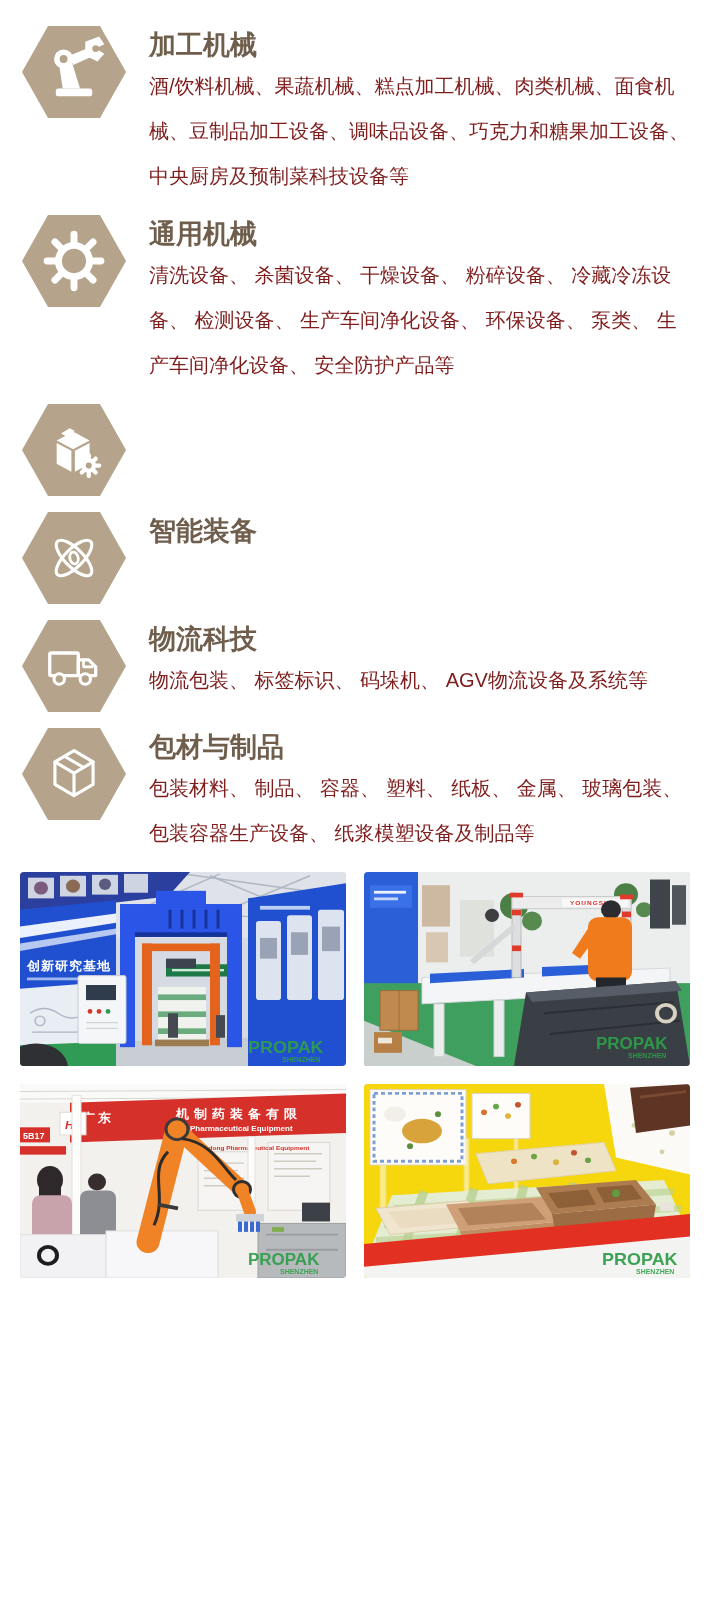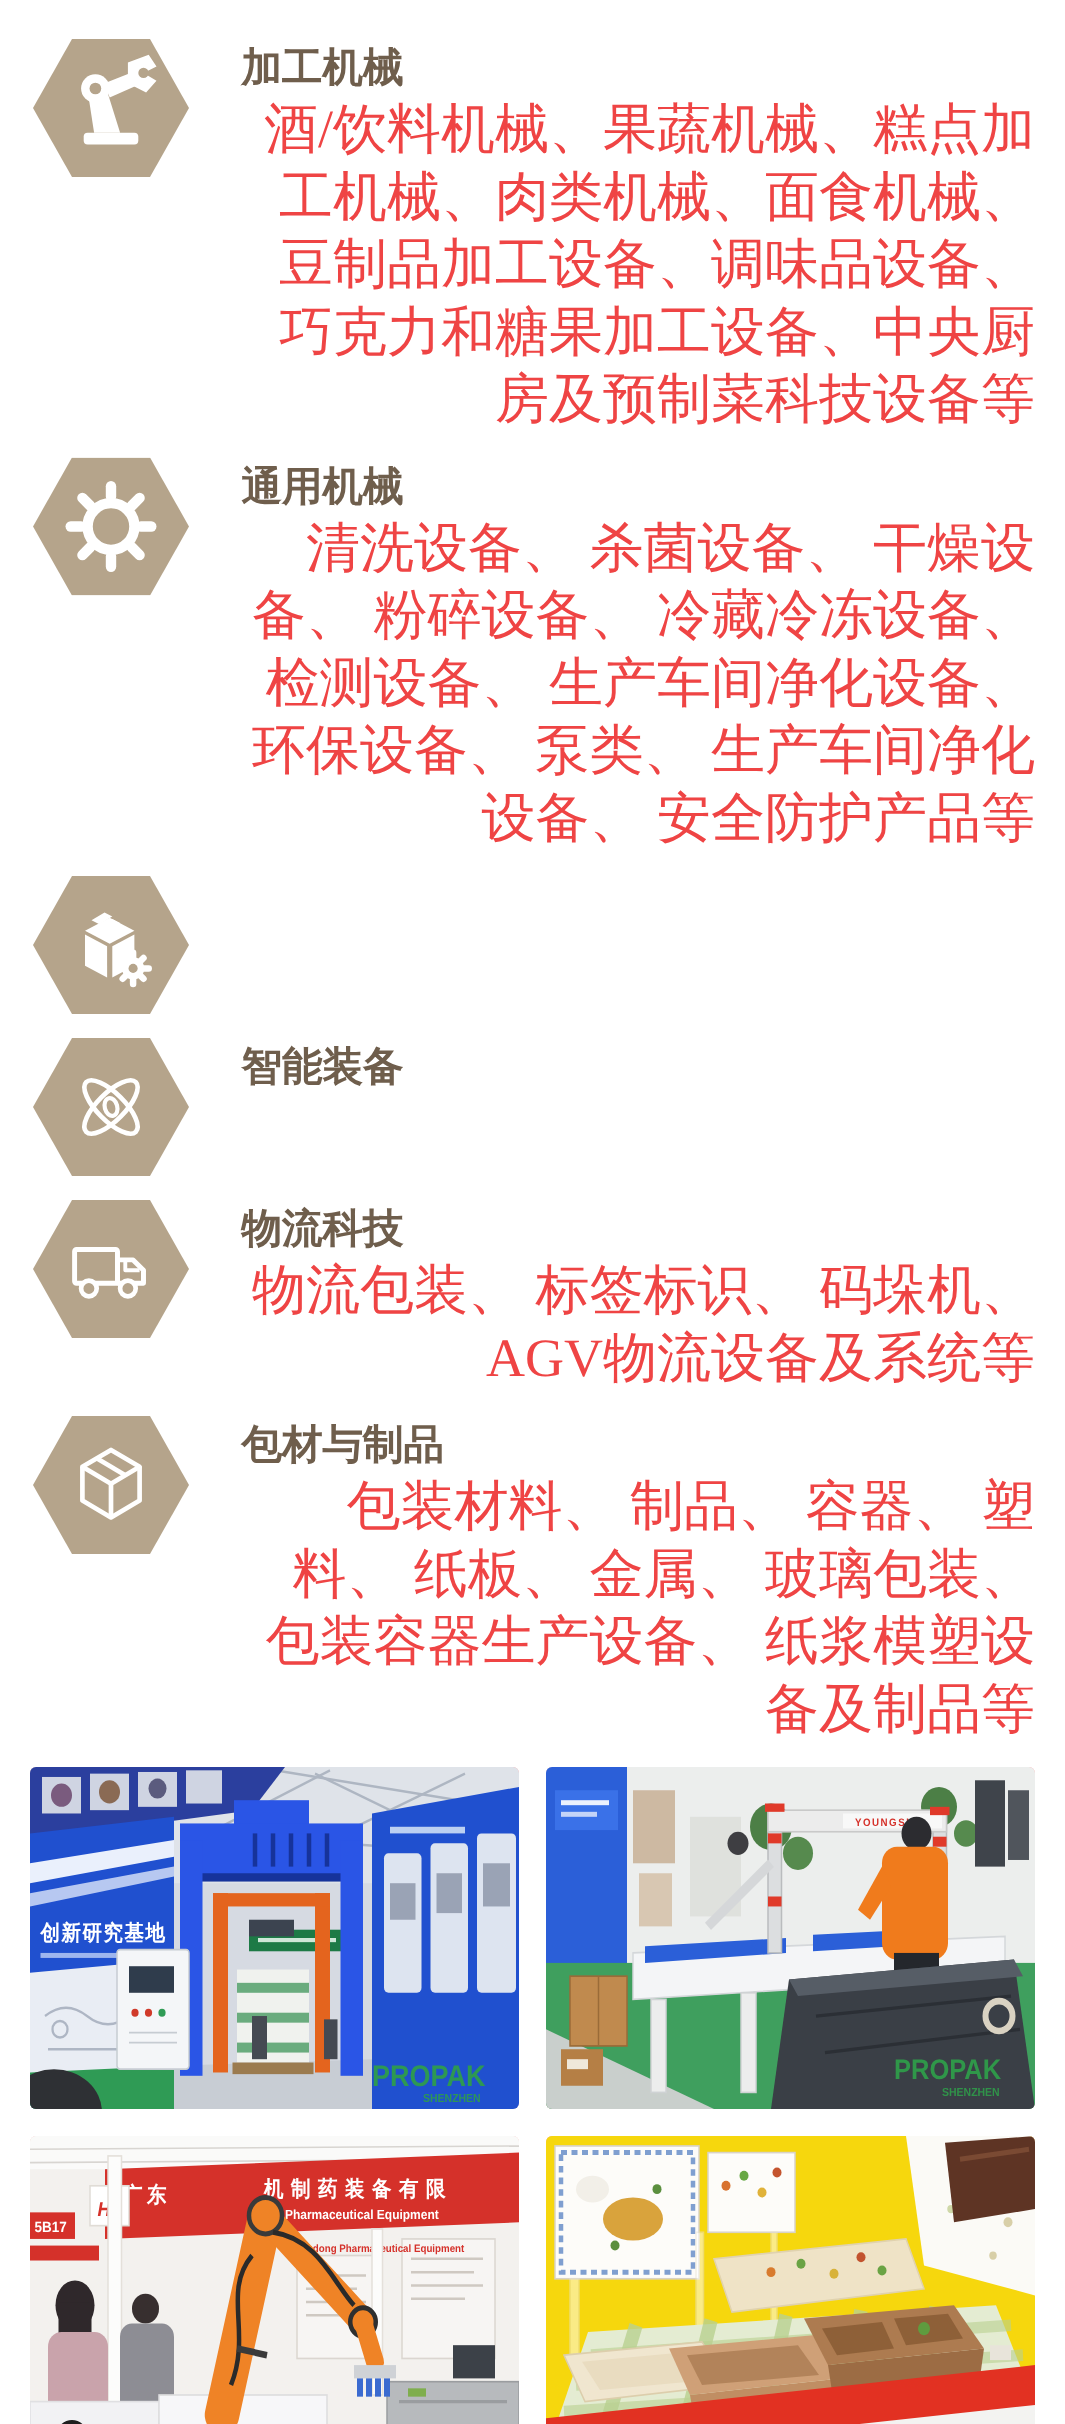--- a/index.html
+++ b/index.html
@@ -8,28 +8,28 @@
     font-family:"Liberation Sans","DejaVu Sans",sans-serif;
   }
   .sections{padding:26px 20px 0 22px;}
   .section{display:flex;align-items:flex-start;margin-bottom:16px;}
   .hex{
     width:104px;height:92px;flex:none;background:#b5a48b;
     clip-path:polygon(0 50%,25% 0,75% 0,100% 50%,75% 100%,25% 100%);
     display:flex;align-items:center;justify-content:center;
   }
   .hex svg{width:78px;height:78px;display:block;}
-  .section-text{margin-left:35px;flex:1;min-width:0;font-family:Liberation Serif, serif;}
+  .section-text{margin-left:23px;flex:1;min-width:0;}
   .section-title{font-size:27px;line-height:38px;font-weight:bold;color:#6f5e4c;}
-  .section-desc{font-size:36px;line-height:45px;color:#ef4444;word-break:break-all;text-align:right;}
+  .section-desc{font-size:20px;line-height:45px;color:#7f1d1d;word-break:break-all;}
   .photo-grid{
     display:grid;grid-template-columns:1fr 1fr;gap:18px;
     padding:0 20px;margin-top:16px;
   }
-  .photo{height:228px;border-radius:4px;overflow:hidden;background:#fca5a5;}
+  .photo{height:194px;border-radius:4px;overflow:hidden;background:#fca5a5;}
   .photo svg{width:100%;height:100%;display:block;}
   .wm-big{font-weight:bold;fill:#2f9e4a;opacity:.93;}
   .wm-small{font-weight:bold;fill:#2f9e4a;opacity:.88;}
 </style>
 </head>
 <body>
 
 <div class="sections">
 
   <div class="section">

